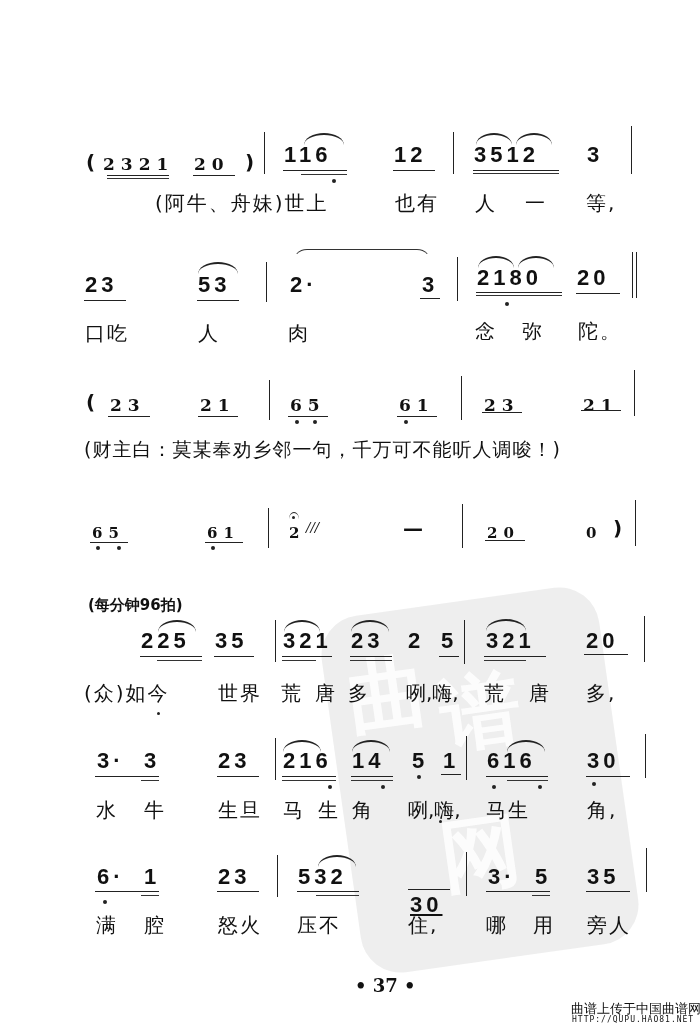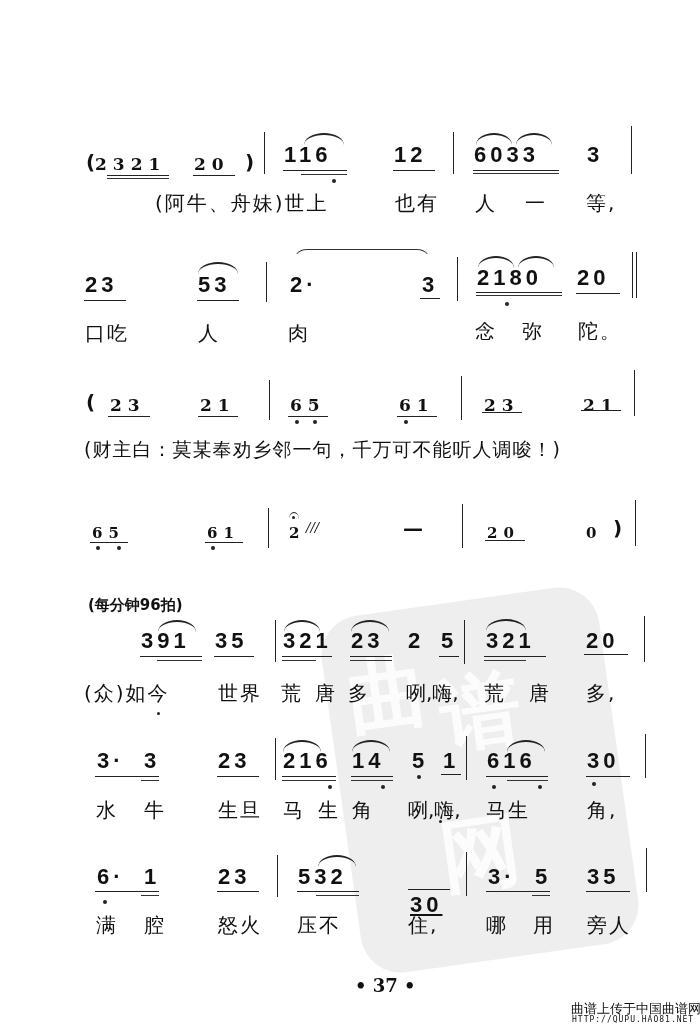--- a/index.html
+++ b/index.html
@@ -55,39 +55,39 @@
 <div class="page">
 
   <div class="watermark">
     <span class="watermark-glyph" style="left:20px;top:30px;">曲</span>
     <span class="watermark-glyph" style="left:110px;top:60px;">谱</span>
     <span class="watermark-glyph" style="left:90px;top:200px;">网</span>
   </div>
 
   <div>
     <span class="el paren" style="left:86px;top:150px;">(</span>
-    <span class="el note serif" style="left:95px;top:151px;">2321</span>
+    <span class="el note serif" style="left:103px;top:151px;">2321</span>
     <div class="ul1" style="left:107px;top:175px;width:62px;"></div>
     <div class="ul2" style="left:107px;top:178px;width:62px;"></div>
     <span class="el note serif" style="left:194px;top:151px;">20</span>
     <div class="ul1" style="left:193px;top:175px;width:42px;"></div>
     <span class="el paren" style="left:245px;top:150px;">)</span>
     <div class="bar" style="left:264px;top:132px;height:42px;"></div>
 
     <span class="el note" style="left:284px;top:142px;">116</span>
     <div class="arc" style="left:304px;top:133px;width:40px;"></div>
     <div class="ul1" style="left:283px;top:170px;width:64px;"></div>
     <div class="ul2" style="left:301px;top:174px;width:46px;"></div>
     <div class="dot" style="left:332px;top:179px;"></div>
 
     <span class="el note" style="left:394px;top:142px;">12</span>
     <div class="ul1" style="left:393px;top:170px;width:42px;"></div>
     <div class="bar" style="left:453px;top:132px;height:42px;"></div>
 
-    <span class="el note" style="left:474px;top:142px;">6033</span>
+    <span class="el note" style="left:474px;top:142px;">3512</span>
     <div class="arc" style="left:476px;top:133px;width:36px;"></div>
     <div class="arc" style="left:516px;top:133px;width:36px;"></div>
     <div class="ul1" style="left:473px;top:170px;width:86px;"></div>
     <div class="ul2" style="left:473px;top:173px;width:86px;"></div>
     <span class="el note" style="left:587px;top:142px;">3</span>
     <div class="bar" style="left:631px;top:126px;height:48px;"></div>
 
     <span class="el lyric" style="left:155px;top:190px;">(阿牛、舟妹)世上</span>
     <span class="el lyric" style="left:395px;top:190px;">也有</span>
     <span class="el lyric" style="left:475px;top:190px;">人</span>
@@ -174,21 +174,21 @@
     <span class="el note serif" style="left:487px;top:520px;font-size:15px;">20</span>
     <div class="ul1" style="left:485px;top:540px;width:40px;"></div>
     <span class="el note serif" style="left:586px;top:520px;font-size:15px;">0</span>
     <span class="el paren" style="left:613px;top:516px;">)</span>
     <div class="bar" style="left:635px;top:500px;height:46px;"></div>
   </div>
 
   <span class="el" style="left:88px;top:596px;font-size:15px;font-weight:bold;">(每分钟96拍)</span>
 
   <div>
-    <span class="el note" style="left:141px;top:628px;">391</span>
+    <span class="el note" style="left:141px;top:628px;">225</span>
     <div class="arc" style="left:158px;top:620px;width:38px;"></div>
     <div class="ul1" style="left:140px;top:656px;width:62px;"></div>
     <div class="ul2" style="left:157px;top:660px;width:45px;"></div>
     <span class="el note" style="left:215px;top:628px;">35</span>
     <div class="ul1" style="left:214px;top:656px;width:40px;"></div>
     <div class="bar" style="left:275px;top:620px;height:42px;"></div>
 
     <span class="el note" style="left:283px;top:628px;">321</span>
     <div class="arc" style="left:284px;top:620px;width:36px;"></div>
     <div class="ul1" style="left:282px;top:656px;width:50px;"></div>

